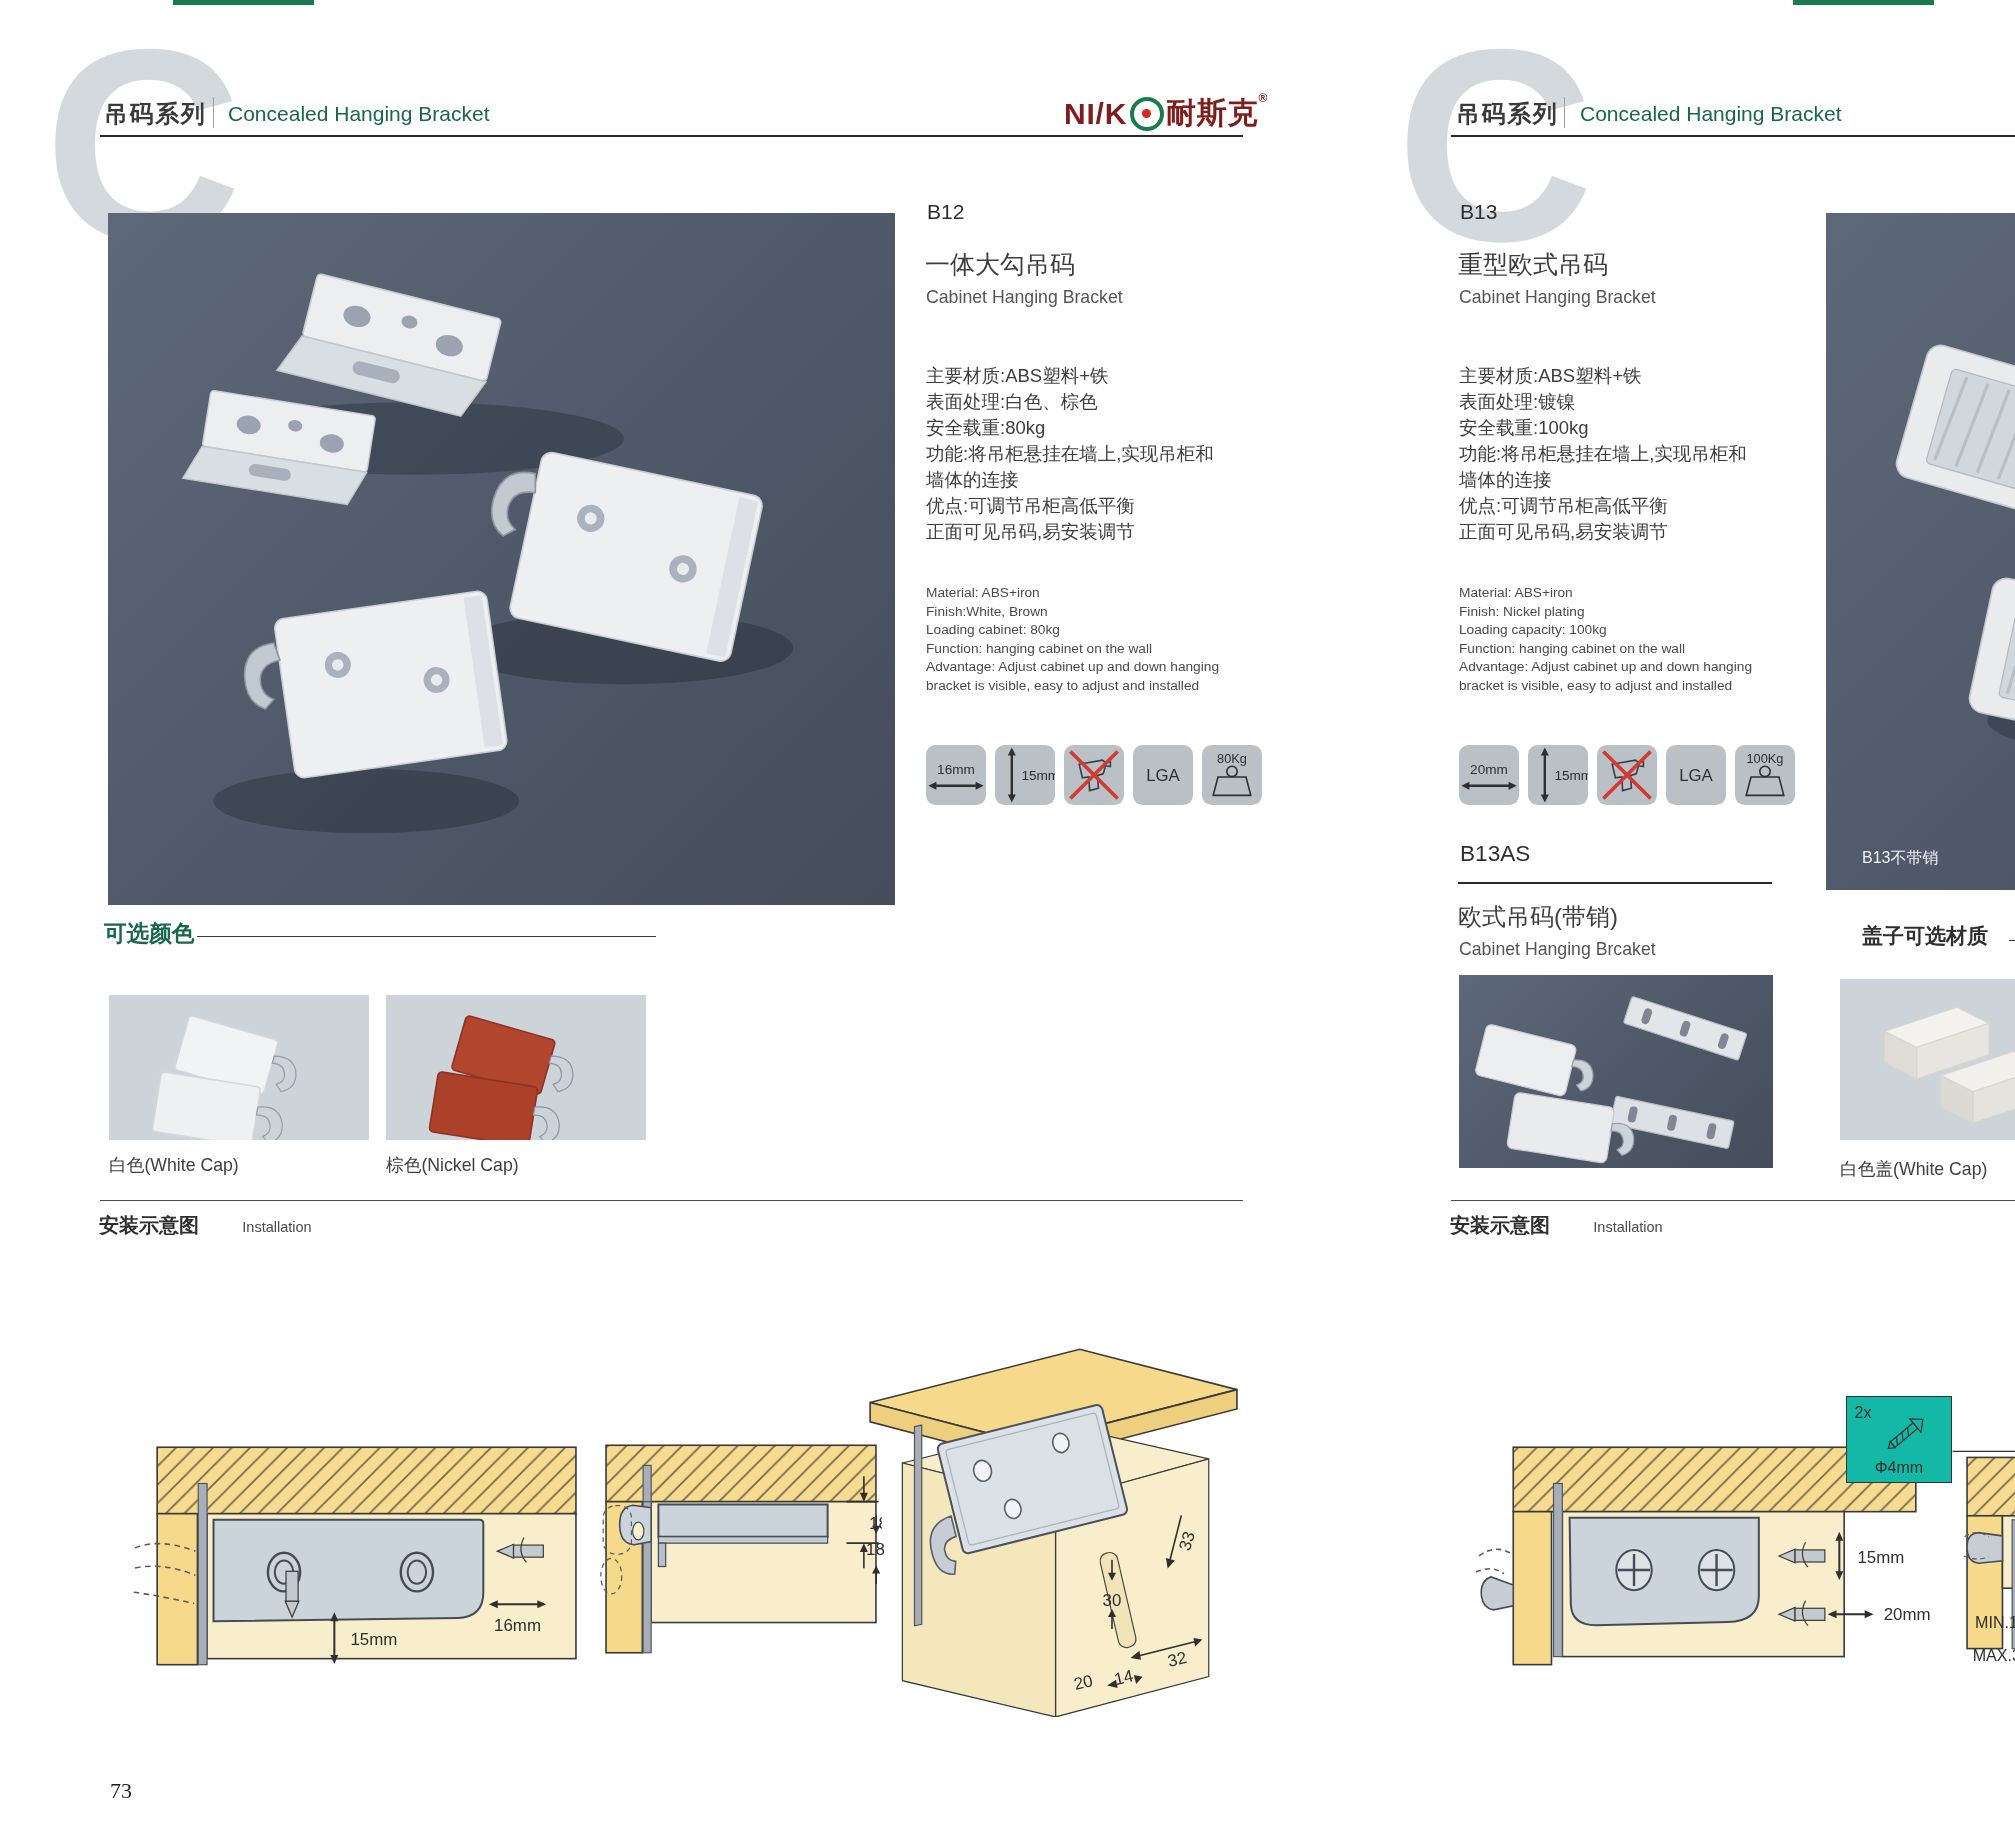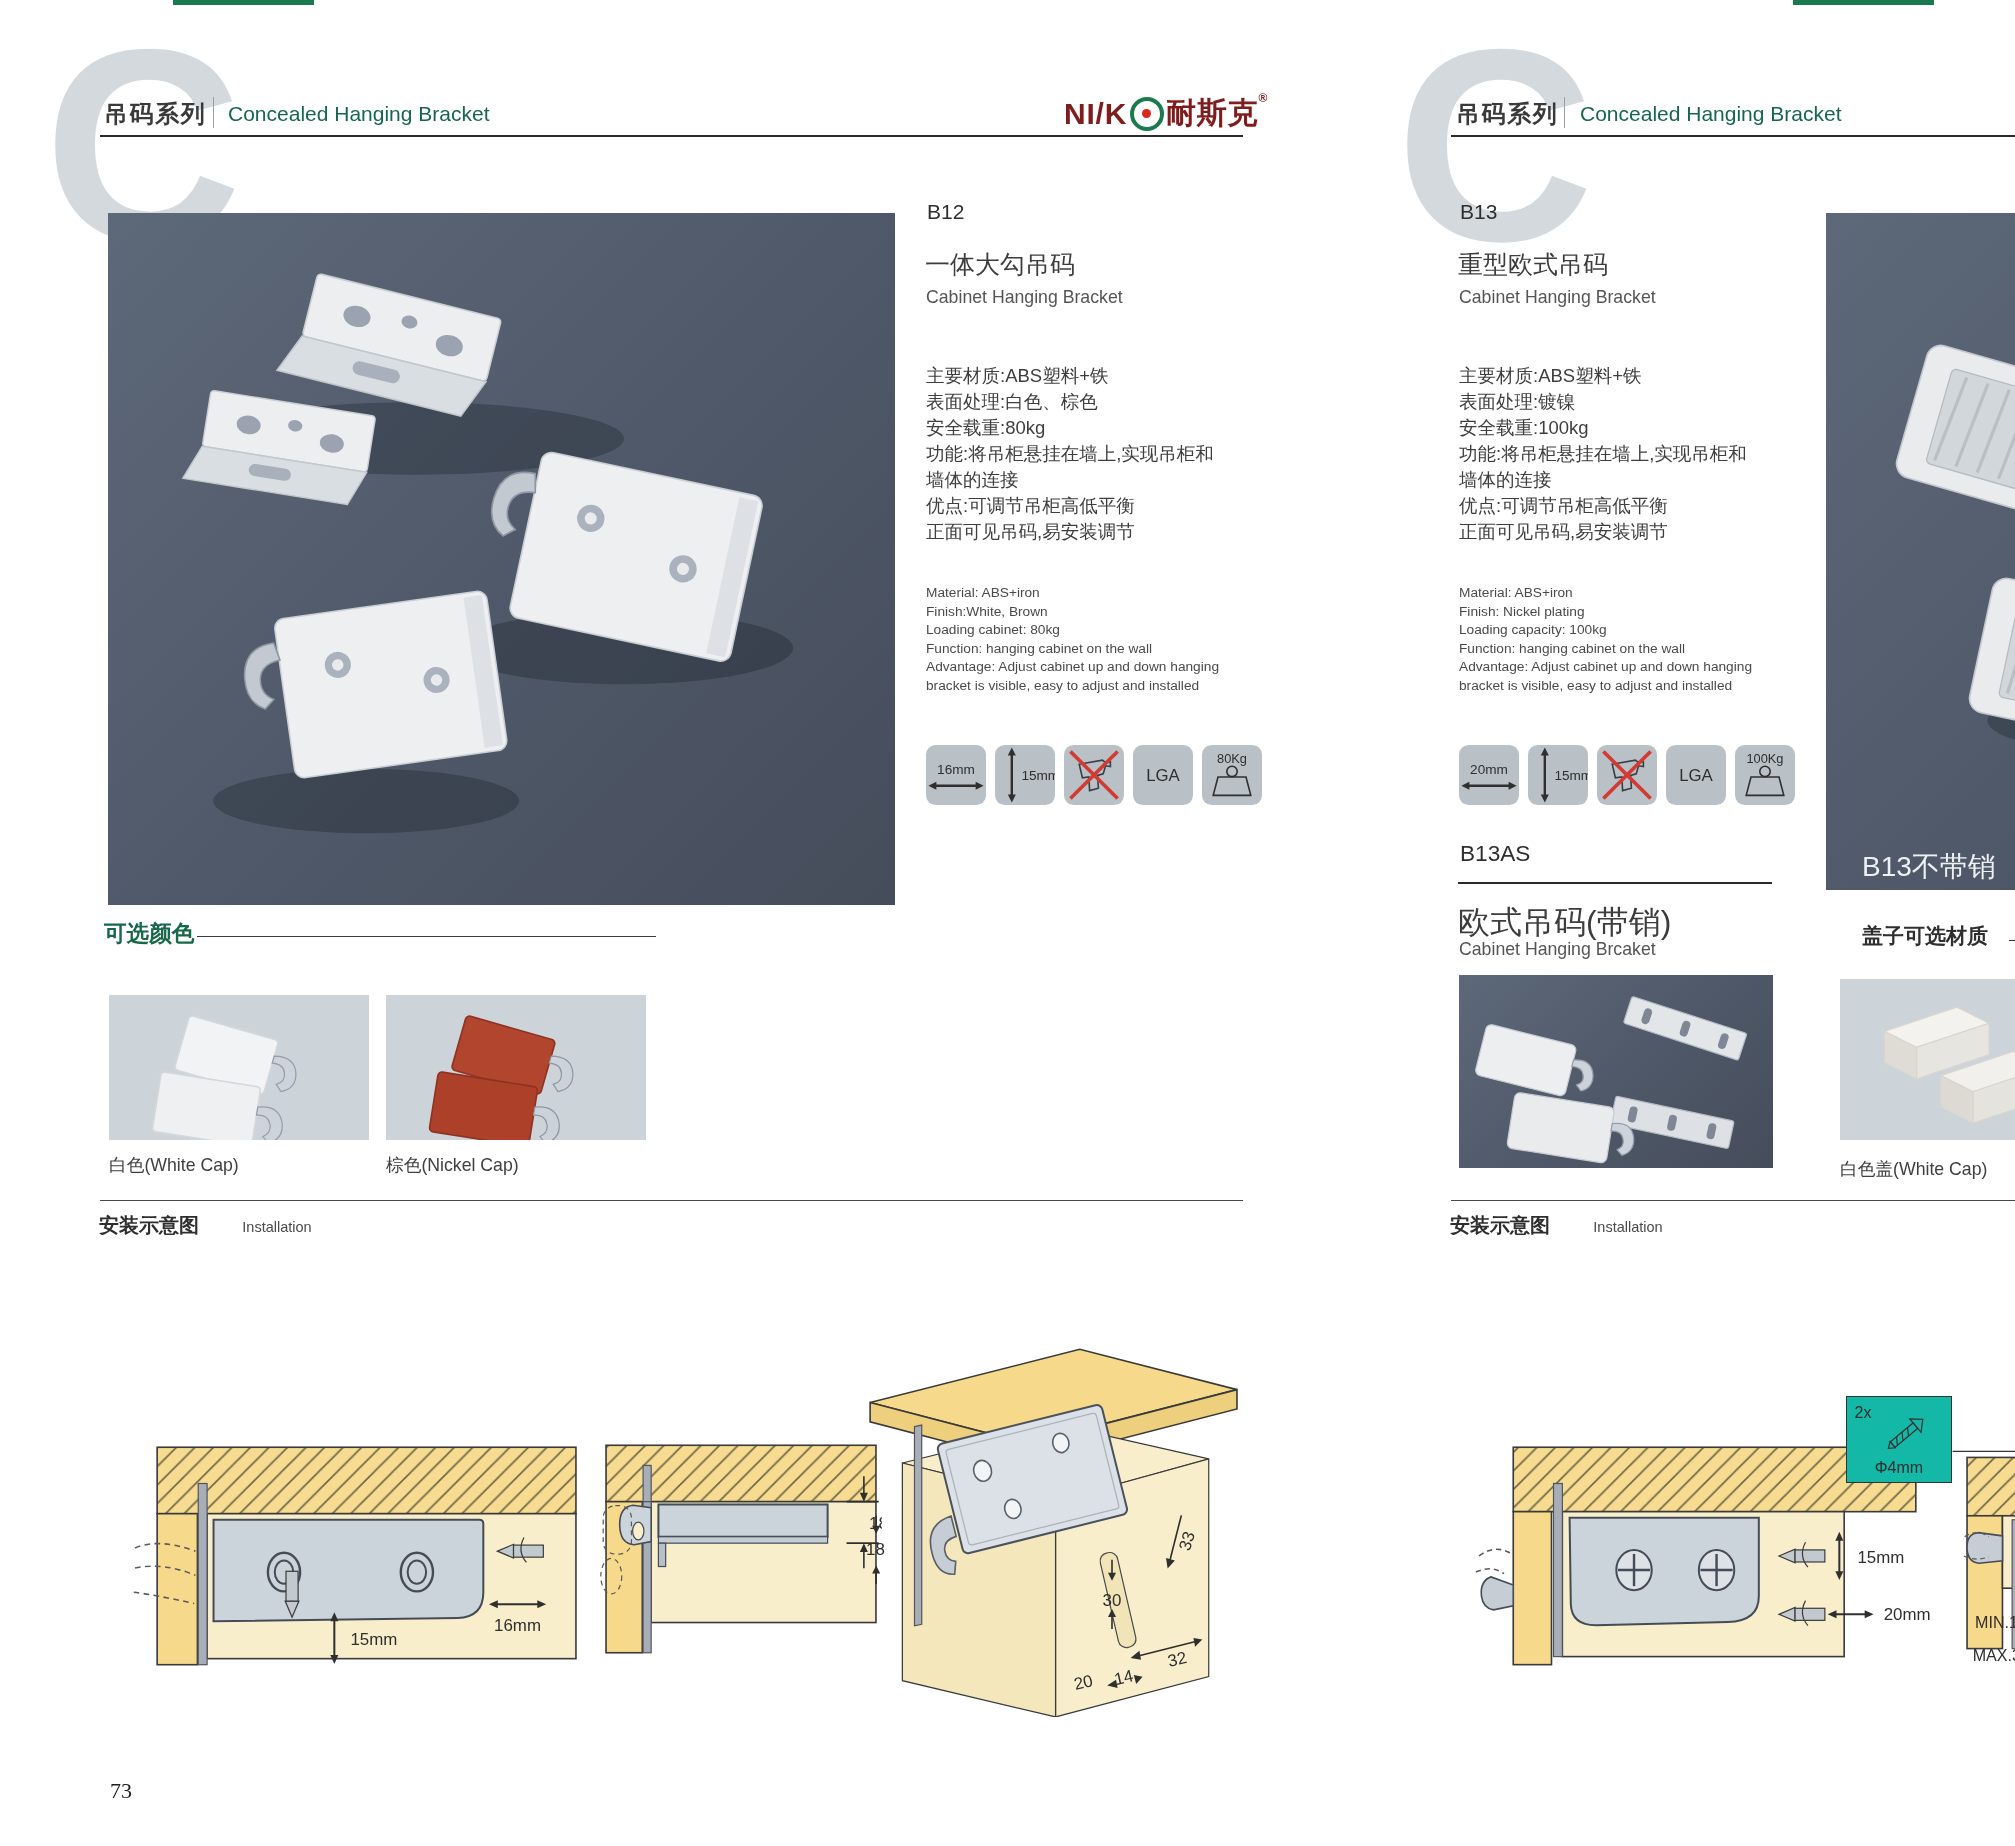--- a/index.html
+++ b/index.html
@@ -26,21 +26,21 @@
   .tile svg{position:absolute;left:0;top:0;}
   .sec-title-green{font-size:22.6px;font-weight:700;color:#17684a;}
   .sec-title-dark{font-size:21px;font-weight:700;color:#2f2f2f;}
   .thin-rule{height:1.2px;background:#3a3a3a;}
   .swatch{background:#cdd4d9;}
   .swatch-label{font-size:17.7px;color:#3f3f3f;text-align:left;}
   .install-h{display:flex;align-items:baseline;gap:32px;}
   .install-cn{font-size:20px;font-weight:700;color:#2e2e2e;}
   .install-en{font-size:14.5px;color:#4a4a4a;margin-left:11.3px;}
   .pageno{font-family:"Liberation Serif",serif;font-size:22px;color:#1f1f1f;}
-  .photo-label{font-size:28px;color:#eef1f3;}
+  .photo-label{font-size:16px;color:#eef1f3;}
   .b13as-rule{height:2px;background:#2a2a2a;}
   .top-accent{height:5.2px;background:#1a7a4f;}
   svg text{font-family:"Liberation Sans",sans-serif;fill:#2f2f2f;}
   .dimtxt{font-size:42px;}
 </style>
 </head>
 <body>
 
 <div class="stage">
 
@@ -385,21 +385,21 @@
       <use href="#b13rail" transform="translate(1300,140) rotate(19)"></use>
       <use href="#b13rail" transform="translate(1150,1090) rotate(14)"></use>
       <use href="#b13bkt" transform="translate(260,320) rotate(16)"></use>
       <use href="#b13bkt" transform="translate(420,900) rotate(12)"></use>
     </svg>
     <div class="abs photo-label" style="left:36px;top:635px">B13不带销</div>
   </div>
 
   <div class="abs code" style="left:1460px;top:841px;font-size:22.6px">B13AS</div>
   <div class="abs b13as-rule" style="left:1458px;top:882px;width:314px"></div>
-  <div class="abs name-cn" style="left:1458px;top:901px;font-size:32px">欧式吊码(带销)</div>
+  <div class="abs name-cn" style="left:1458px;top:901px;font-size:24px">欧式吊码(带销)</div>
   <div class="abs name-en" style="left:1459px;top:939px">Cabinet Hanging Brcaket</div>
   <div class="abs photo" style="left:1459px;top:975px;width:314px;height:193px">
     <svg width="314" height="193" viewBox="0 0 780 478">
       <g transform="translate(430,52) rotate(18)">
         <rect width="300" height="70" rx="6" fill="#e2e6e9" stroke="#b6bcc2" stroke-width="3"></rect>
         <rect x="40" y="16" width="20" height="40" rx="10" fill="#7f8794"></rect>
         <rect x="140" y="16" width="20" height="40" rx="10" fill="#7f8794"></rect>
         <rect x="240" y="16" width="20" height="40" rx="10" fill="#7f8794"></rect>
       </g>
       <g transform="translate(390,300) rotate(12)">

